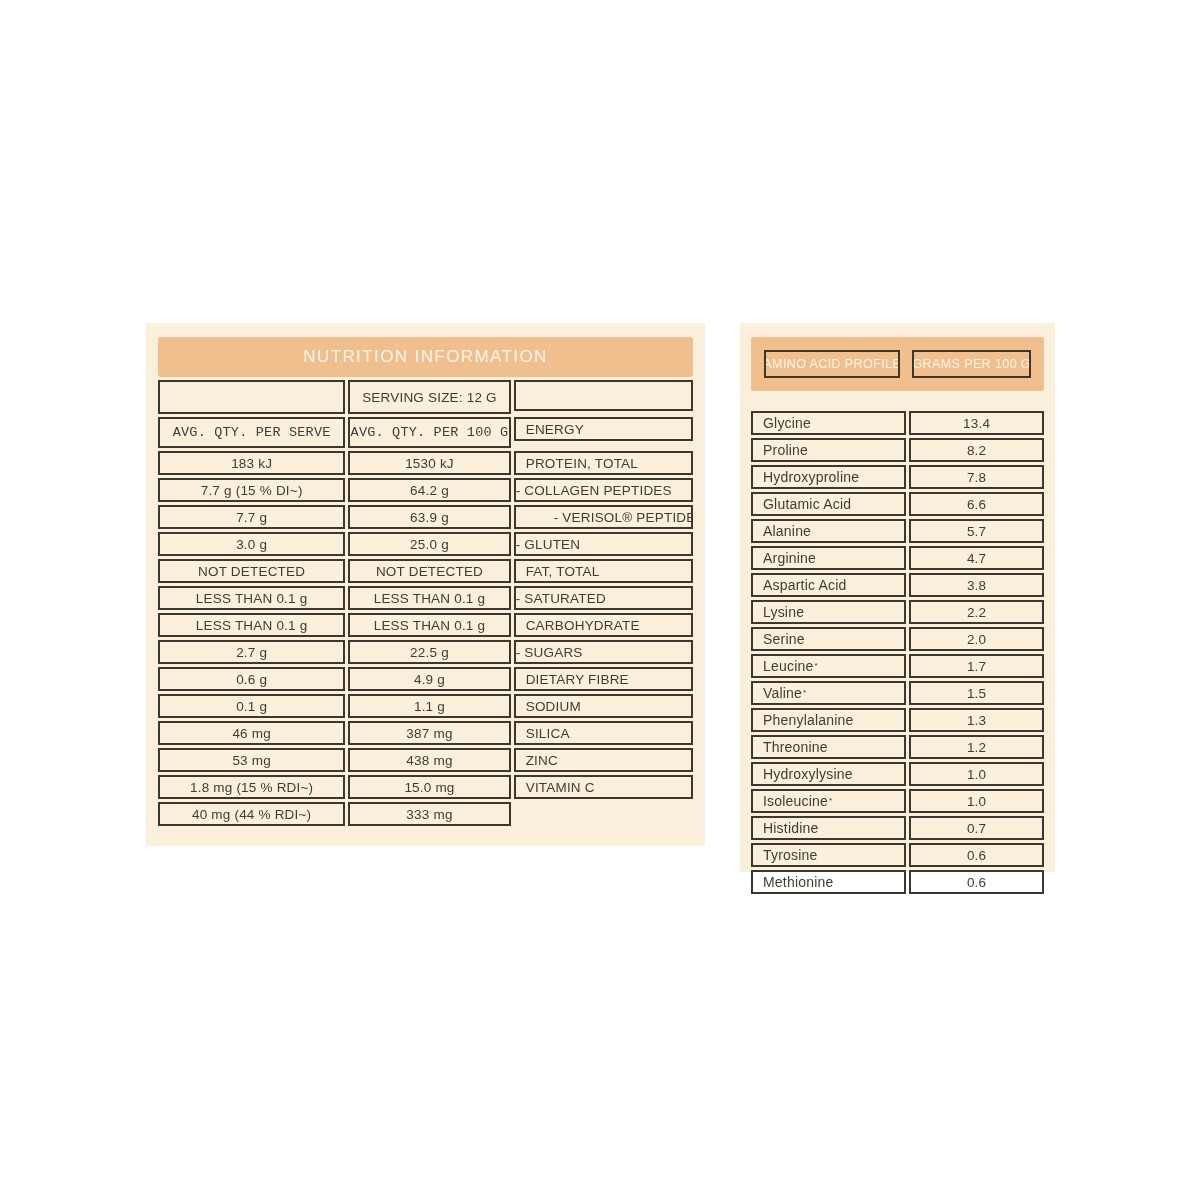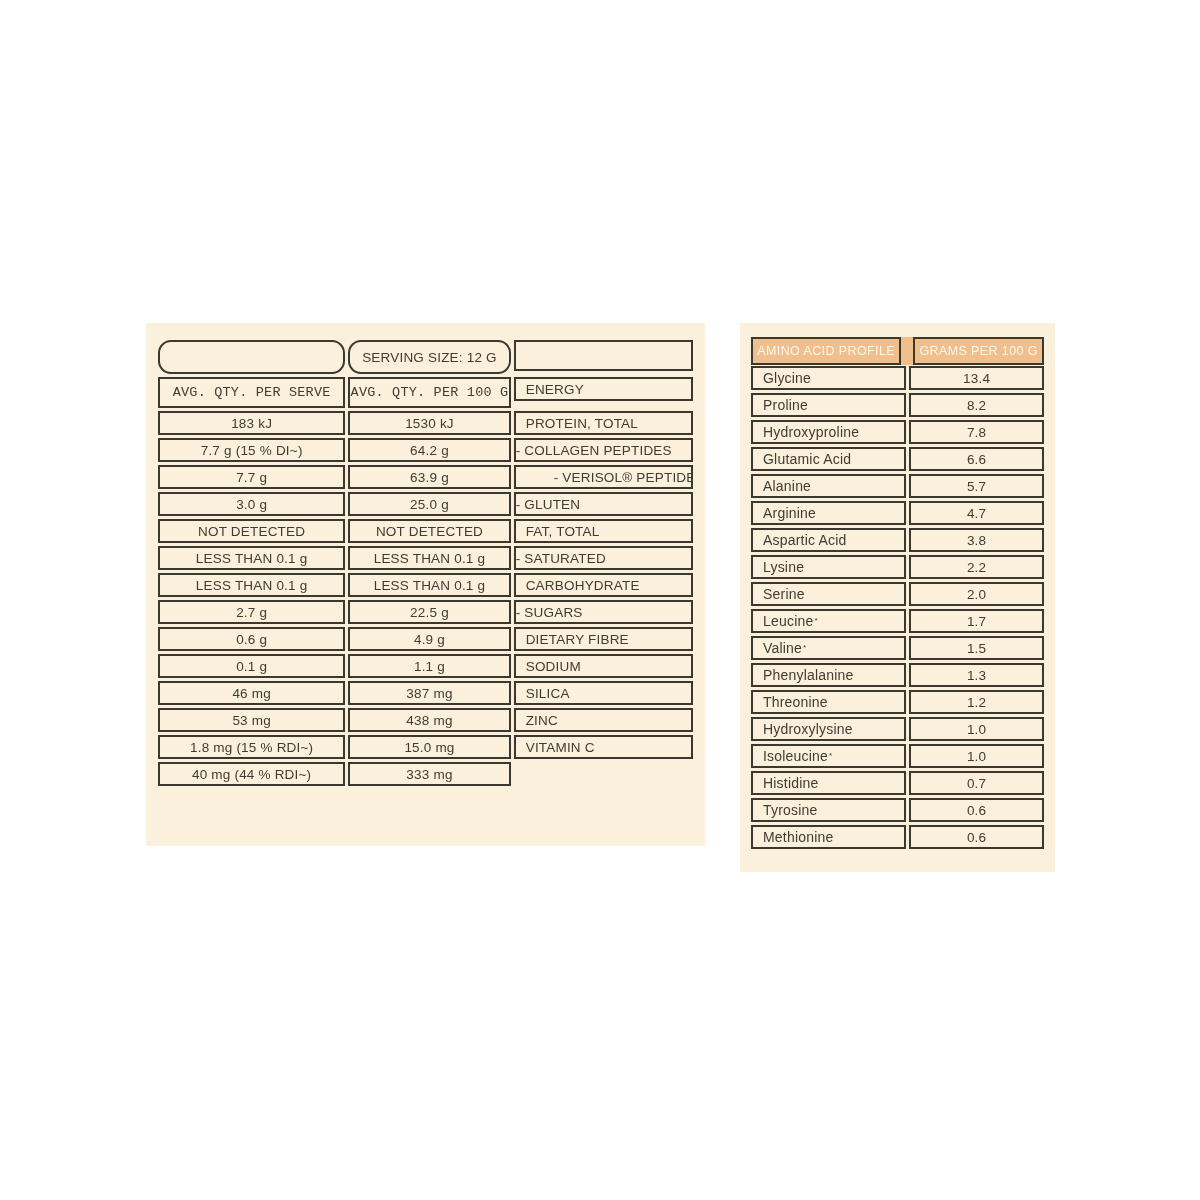--- a/index.html
+++ b/index.html
@@ -14,52 +14,55 @@
   }
   #nutrition-panel { left:146px; top:323px; width:559px; height:523px; padding:14px 12px; }
   #amino-panel    { left:740px; top:323px; width:315px; height:549px; padding:14px 11px; }
 
   .title-band {
     background:#f0bf8d; border-radius:3px; height:40px;
     display:flex; align-items:center; justify-content:center;
     color:#fdf7ec; font-size:17px; letter-spacing:1.4px; font-weight:400;
   }
   .head-band {
-    background:#f0bf8d; border-radius:2px; padding:0;
+    background:#f0bf8d; border-radius:2px; padding:13px;
     display:grid; grid-template-columns:53.5fr 46.5fr; gap:12px;
   }
   .head-band .hcell {
     box-sizing:border-box; border:2px solid #3b382f; height:28px;
     display:flex; align-items:center; justify-content:center;
     color:#fdf7ec; font-size:12.5px; letter-spacing:0.4px; white-space:nowrap; overflow:hidden;
   }
 
   .grid { display:grid; gap:3px; margin-top:3px; }
   #nutrition-grid { grid-template-columns:188fr 163fr 180fr; }
-  #amino-grid     { grid-template-columns:53.5fr 46.5fr; margin-top:1px; }
+  #amino-grid     { grid-template-columns:53.5fr 46.5fr; margin-top:20px; }
 
   .cell {
     box-sizing:border-box; border:2px solid #3b382f; height:24px;
     display:flex; align-items:center;
     font-size:13.5px; letter-spacing:0.2px; color:#403c33;
     white-space:nowrap; overflow:hidden; background:transparent;
   }
-  .cell.h1 { height:34px;border-radius:13px; }
+  .cell.h1 { height:34px; }
   .cell.h2 { height:31px;font-family:Liberation Mono, monospace; }
   .cell.lab { justify-content:flex-start; padding-left:10px; padding-right:4px; }
   .cell.val { justify-content:center; text-align:center; padding-left:3px; padding-right:3px; }
   .cell.ind1 { padding-left:0; }
   .cell.ind2 { padding-left:38px;text-align:right; }
   .cell.aname { font-size:14px; }
   .cell sup { font-size:8px; line-height:0; margin-left:1px; }
 </style>
 </head>
 <body>
 
 <div class="panel" id="nutrition-panel">
+  <div class="title-band">
+    <span>NUTRITION INFORMATION</span>
+  </div>
   <div class="grid" id="nutrition-grid">
       <div class="cell lab h1"></div>
       <div class="cell val h1">SERVING SIZE: 12 G</div>
       <div class="cell lab h2"></div>
       <div class="cell val h2">AVG. QTY. PER SERVE</div>
       <div class="cell val h2">AVG. QTY. PER 100 G</div>
       <div class="cell lab ind0">ENERGY</div>
       <div class="cell val">183 kJ</div>
       <div class="cell val">1530 kJ</div>
       <div class="cell lab ind0">PROTEIN, TOTAL</div>

